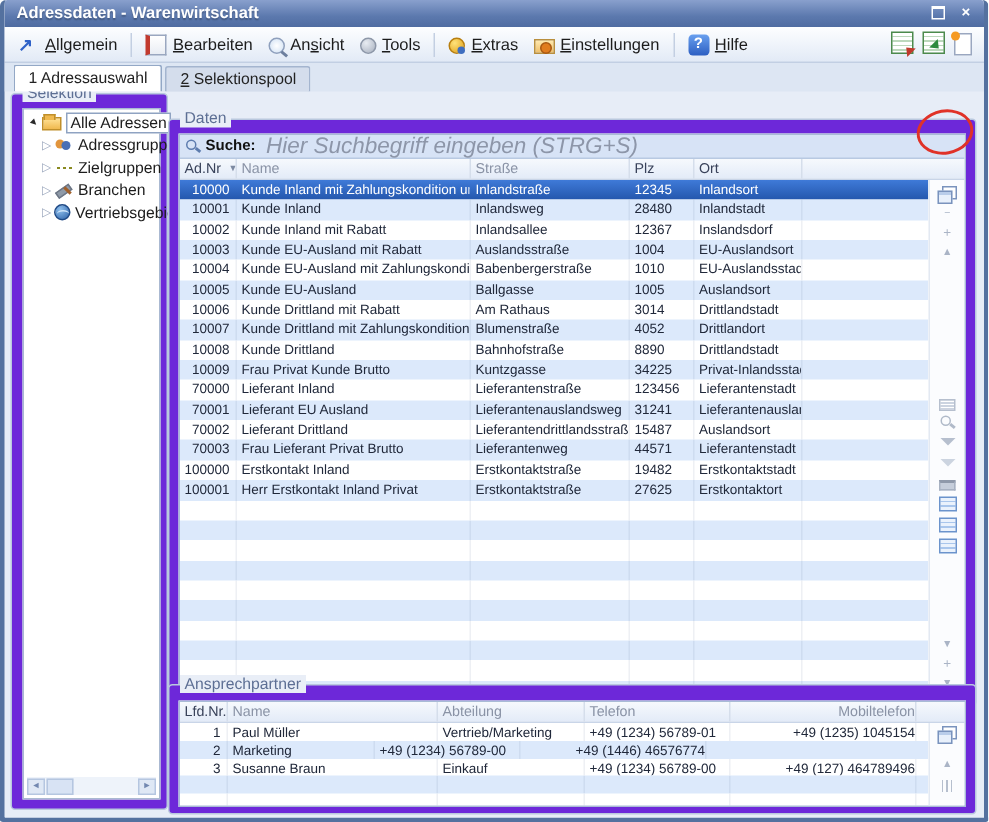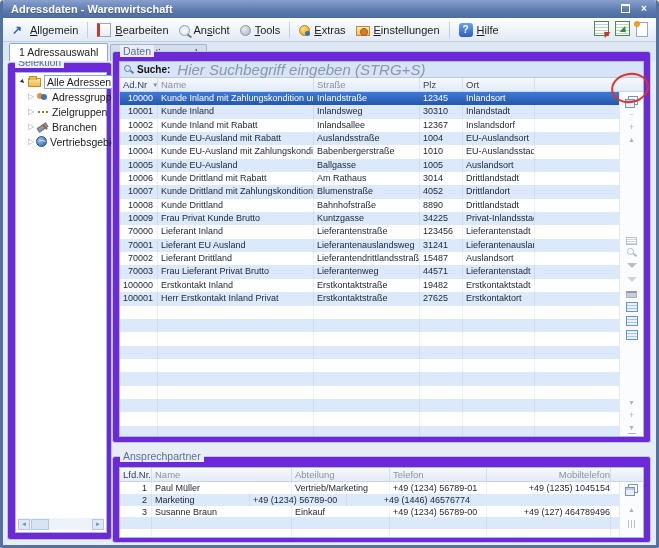--- a/index.html
+++ b/index.html
@@ -40,21 +40,21 @@
 
   
   .tabstrip{position:absolute;left:0;top:42px;right:0;height:19px;background:#dde6f3;display:flex;align-items:flex-end;padding-left:6px;}
   .tab{height:16px;line-height:16px;padding:0 9px;font-size:10.5px;color:#222;background:#d4ddec;border:1px solid #a4b5cf;border-bottom:none;border-radius:2px 2px 0 0;margin-right:2px;}
   .tab.active{background:#fff;height:17px;line-height:17px;border-color:#93a8c6;position:relative;z-index:2;}
 
   
   .groupbox{position:absolute;border:1px solid #b9c8de;border-radius:3px;background:#6d28d9;}
   .legend{position:absolute;top:-7px;left:7px;font-size:10.5px;color:#5d6f94;background:#e9eef7;padding:0 3px;line-height:12px;}
   #gb-selektion{left:4px;top:62px;width:103px;height:476px;}
-  #gb-daten{left:109px;top:51px;width:537px;height:390px;text-decoration:underline;}
+  #gb-daten{left:109px;top:79px;width:537px;height:390px;text-decoration:underline;}
   #gb-anspr{left:109px;top:456px;width:537px;height:85px;}
 
   
   .treebox{position:absolute;left:7px;right:4px;top:9px;bottom:6px;background:#fff;border:1px solid #aab9d2;}
   .trow{display:flex;align-items:center;height:13px;font-size:10.5px;color:#1c1c1c;margin-top:2px;white-space:nowrap;}
   .exp-open{display:inline-block;width:10px;font-size:8px;color:#2a2a2a;transform:rotate(45deg);text-align:center;flex:none;margin-left:2px;}
   .exp-closed{display:inline-block;width:10px;font-size:8px;color:#9aa6bc;text-align:center;flex:none;margin-left:10px;}
   .ti{width:13px;height:11px;margin-right:3px;position:relative;flex:none;display:inline-block;}
   .open-folder-icon{background:linear-gradient(#ffe195,#f0b94f);border:1px solid #c08f2b;box-sizing:border-box;height:9px;margin-top:2px;}
   .open-folder-icon::before{content:"";position:absolute;left:0;top:-3px;width:6px;height:3px;background:#f0b94f;border:1px solid #c08f2b;border-bottom:none;}
@@ -264,21 +264,21 @@
                 <div class="gc c1">Kunde Inland mit Zahlungskondition und Lieferadr.</div>
                 <div class="gc c2">Inlandstraße</div>
                 <div class="gc c3">12345</div>
                 <div class="gc c4">Inlandsort</div>
                 <div class="gc cf"></div>
               </div>
               <div class="grow alt" style="height: 13.35px;">
                 <div class="gc c0 num">10001</div>
                 <div class="gc c1">Kunde Inland</div>
                 <div class="gc c2">Inlandsweg</div>
-                <div class="gc c3">30310</div>
+                <div class="gc c3">28480</div>
                 <div class="gc c4">Inlandstadt</div>
                 <div class="gc cf"></div>
               </div>
               <div class="grow" style="height: 13.35px;">
                 <div class="gc c0 num">10002</div>
                 <div class="gc c1">Kunde Inland mit Rabatt</div>
                 <div class="gc c2">Inlandsallee</div>
                 <div class="gc c3">12367</div>
                 <div class="gc c4">Inslandsdorf</div>
                 <div class="gc cf"></div>

